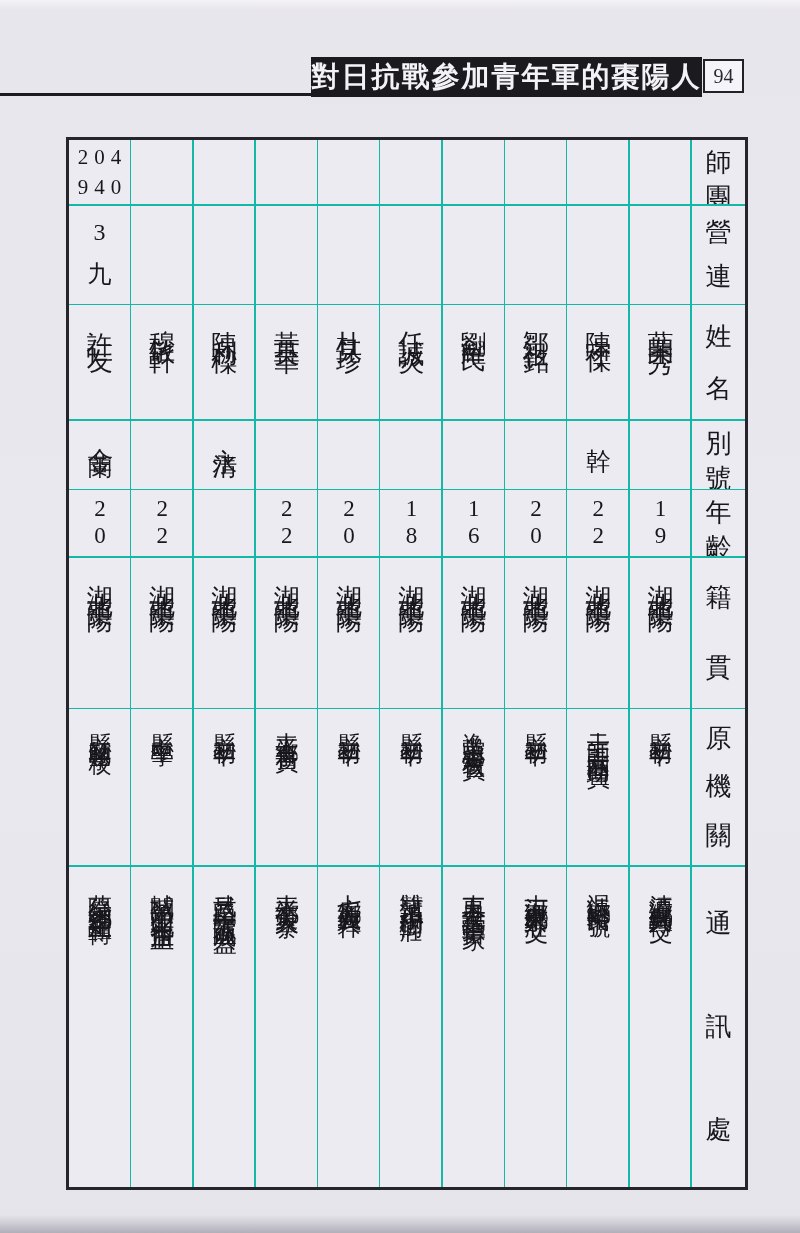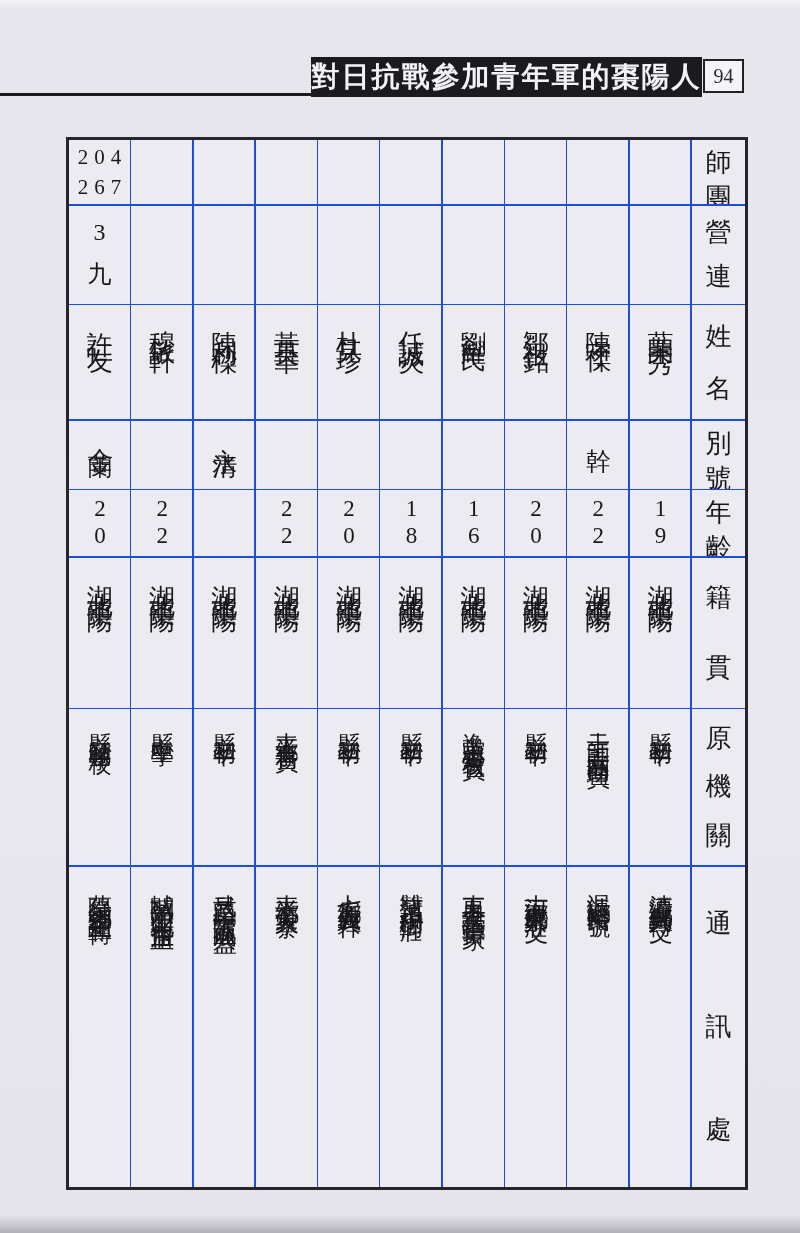--- a/index.html
+++ b/index.html
@@ -20,21 +20,21 @@
   }
   .page-num-box{
     position:absolute;left:703px;top:59px;width:41px;height:34px;
     background:#f5f4f8;border:2px solid #222126;box-sizing:border-box;
     display:flex;align-items:center;justify-content:center;
     font-size:20px;color:#2a2930;
   }
   
   .roster{
     position:absolute;left:66px;top:137px;width:682px;height:1053px;
-    box-sizing:border-box;border:3px solid #26252b;background:#1d4ed8;
+    box-sizing:border-box;border:3px solid #26252b;background:#14b8a6;
     display:grid;
     grid-template-columns:repeat(10,1fr) 53px;
     grid-template-rows:64px 98px 114px 68px 66px 150px 156px 320px;
     gap:1.5px;
   }
   .cell{background:#ecebf1;overflow:hidden;}
   
   .vcell{display:flex;justify-content:center;align-items:flex-start;}
   .vtext{
     writing-mode:vertical-rl;text-orientation:upright;
@@ -84,21 +84,21 @@
   <span class="title">對日抗戰參加青年軍的棗陽人</span>
 </div>
 
 <div class="page-num-box">
   <span>94</span>
 </div>
 
 <div class="roster" id="table-grid">
     <div class="cell num-cell" style="grid-area: 1 / 1;">
       <span>204</span>
-      <span>267</span>
+      <span>940</span>
     </div>
     <div class="cell stack-cell" style="grid-area: 2 / 1;">
       <span>3</span>
       <span>九</span>
     </div>
     <div class="cell vcell name-cell" style="grid-area: 3 / 1;">
       <span class="vtext">許仁友</span>
     </div>
     <div class="cell vcell alias-cell" style="grid-area: 4 / 1;">
       <span class="vtext">金蘭</span>

